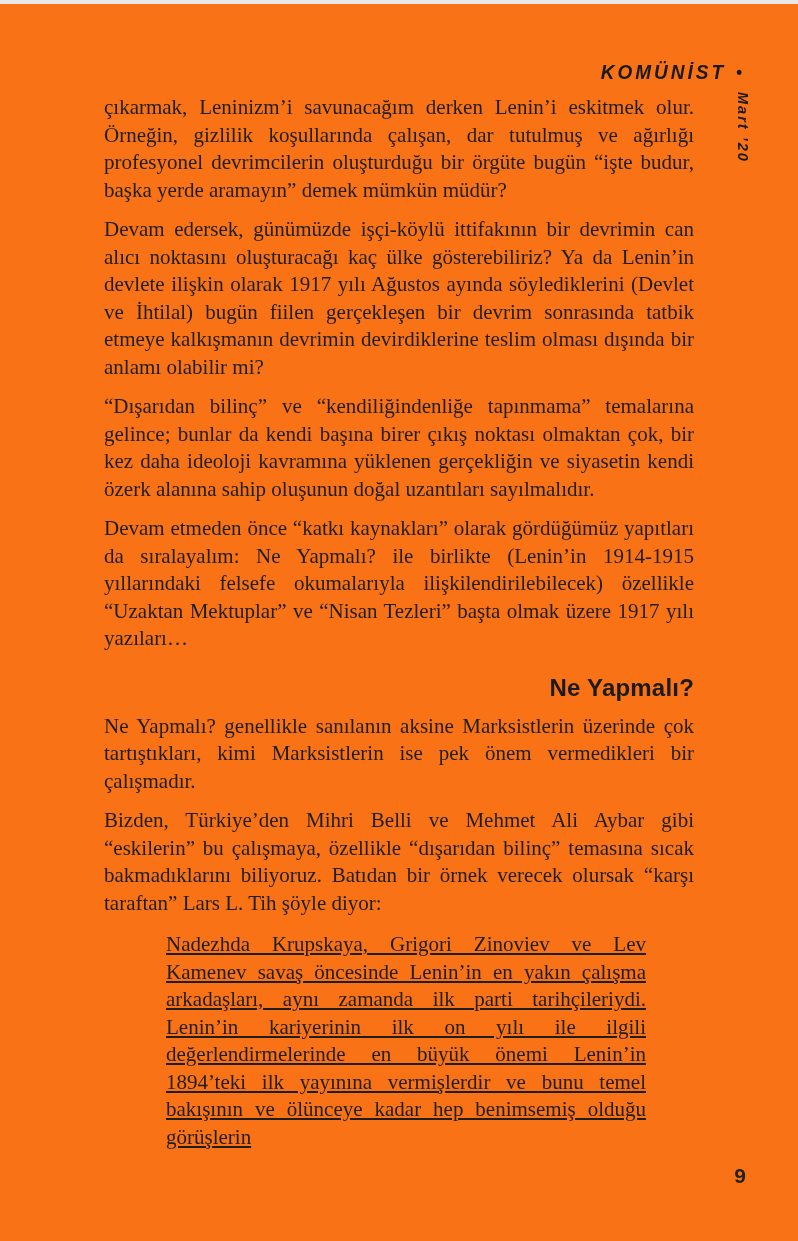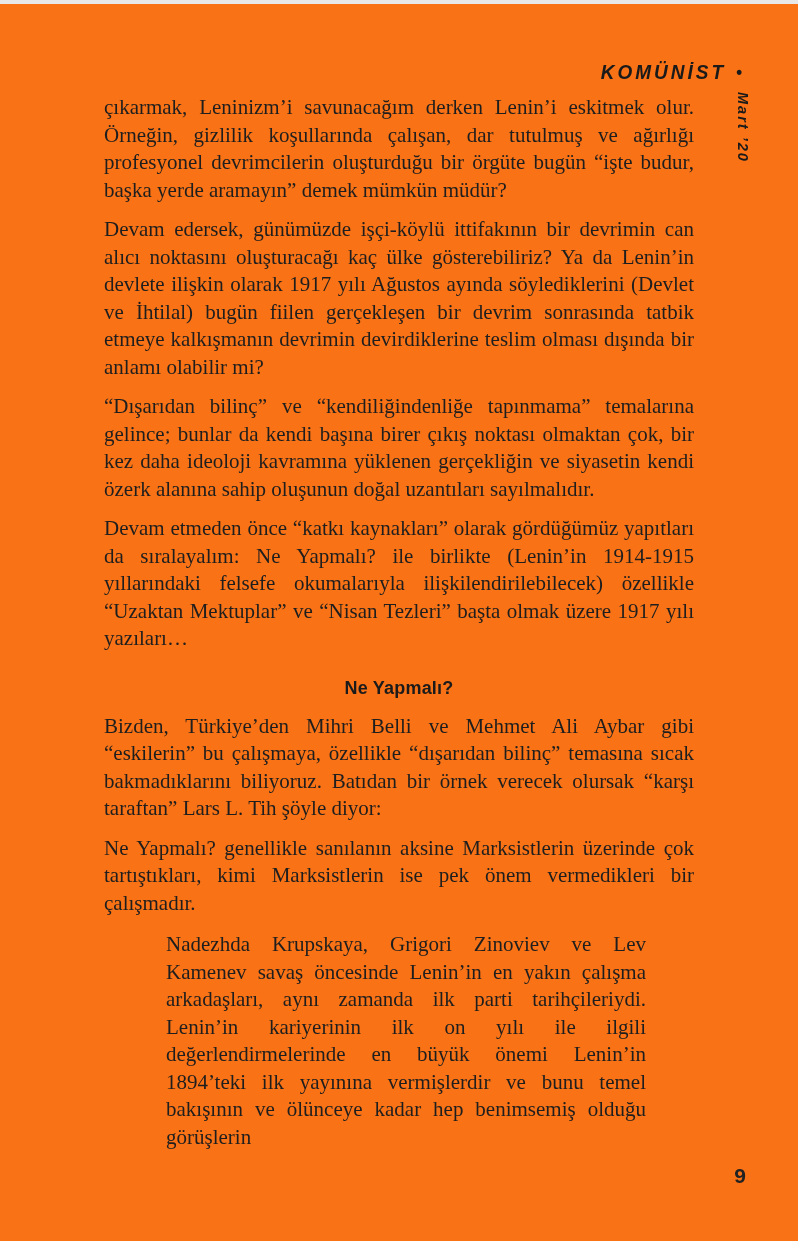--- a/index.html
+++ b/index.html
@@ -64,31 +64,32 @@
     text-align: justify;
     color: #1e1e1e;
   }
   .article p {
     margin: 0 0 12px 0;
     text-indent: 0;
   }
   .section-heading {
     font-family: "Liberation Sans", sans-serif;
     font-weight: 600;
-    font-size: 18px;
+    font-size: 24px;
     line-height: 30px;
     letter-spacing: 0.2px;
     color: #1b1b1b;
     margin: 20px 0 10px 0;
-    text-align: center;
+    text-align: right;
   }
   blockquote.quote {
     margin: 14px 48px 0 62px;
     padding: 0;
     text-align: justify;
+    text-decoration: underline;
   }
 
   
   .page-number {
     position: absolute;
     right: 52px;
     bottom: 57px;
     font-family: "Liberation Sans", sans-serif;
     font-weight: 600;
     font-size: 21px;
@@ -108,21 +109,21 @@
   <div class="issue-vertical">Mart ’20</div>
 
   <div class="article">
     <p>çıkarmak, Leninizm’i savunacağım derken Lenin’i eskitmek olur. Örneğin, gizlilik koşullarında çalışan, dar tutulmuş ve ağırlığı profesyonel devrimcilerin oluşturduğu bir örgüte bugün “işte budur, başka yerde aramayın” demek mümkün müdür?</p>
     <p>Devam edersek, günümüzde işçi-köylü ittifakının bir devrimin can alıcı noktasını oluşturacağı kaç ülke gösterebiliriz? Ya da Lenin’in devlete ilişkin olarak 1917 yılı Ağustos ayında söylediklerini (Devlet ve İhtilal) bugün fiilen gerçekleşen bir devrim sonrasında tatbik etmeye kalkışmanın devrimin devirdiklerine teslim olması dışında bir anlamı olabilir mi?</p>
     <p>“Dışarıdan bilinç” ve “kendiliğindenliğe tapınmama” temalarına gelince; bunlar da kendi başına birer çıkış noktası olmaktan çok, bir kez daha ideoloji kavramına yüklenen gerçekliğin ve siyasetin kendi özerk alanına sahip oluşunun doğal uzantıları sayılmalıdır.</p>
     <p>Devam etmeden önce “katkı kaynakları” olarak gördüğümüz yapıtları da sıralayalım: Ne Yapmalı? ile birlikte (Lenin’in 1914-1915 yıllarındaki felsefe okumalarıyla ilişkilendirilebilecek) özellikle “Uzaktan Mektuplar” ve “Nisan Tezleri” başta olmak üzere 1917 yılı yazıları…</p>
 
     <h2 class="section-heading">Ne Yapmalı?</h2>
 
+    <p>Ne Yapmalı? genellikle sanılanın aksine Marksistlerin üzerinde çok tartıştıkları, kimi Marksistlerin ise pek önem vermedikleri bir çalışmadır.</p>
     <p>Bizden, Türkiye’den Mihri Belli ve Mehmet Ali Aybar gibi “eskilerin” bu çalışmaya, özellikle “dışarıdan bilinç” temasına sıcak bakmadıklarını biliyoruz. Batıdan bir örnek verecek olursak “karşı taraftan” Lars L. Tih şöyle diyor:</p>
-    <p>Ne Yapmalı? genellikle sanılanın aksine Marksistlerin üzerinde çok tartıştıkları, kimi Marksistlerin ise pek önem vermedikleri bir çalışmadır.</p>
 
     <blockquote class="quote">Nadezhda Krupskaya, Grigori Zinoviev ve Lev Kamenev savaş öncesinde Lenin’in en yakın çalışma arkadaşları, aynı zamanda ilk parti tarihçileriydi. Lenin’in kariyerinin ilk on yılı ile ilgili değerlendirmelerinde en büyük önemi Lenin’in 1894’teki ilk yayınına vermişlerdir ve bunu temel bakışının ve ölünceye kadar hep benimsemiş olduğu görüşlerin</blockquote>
   </div>
 
   <div class="page-number">9</div>
 
 </div>
 
 </body></html>

